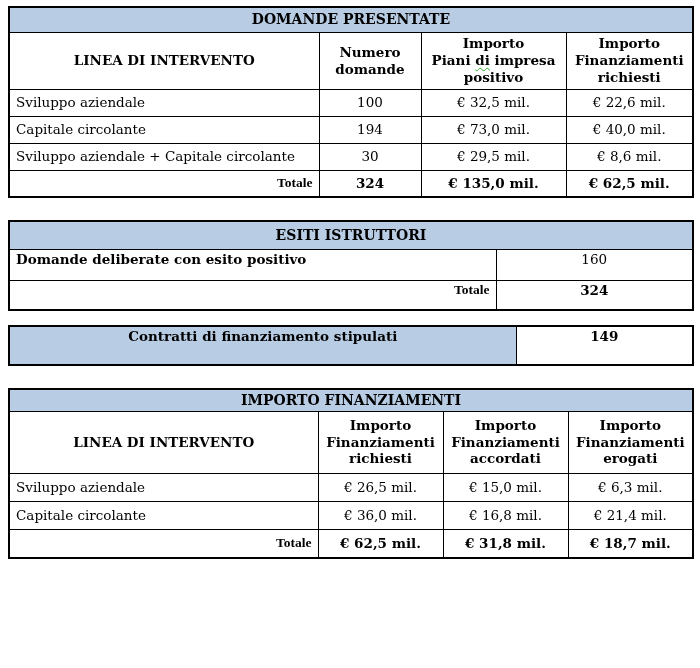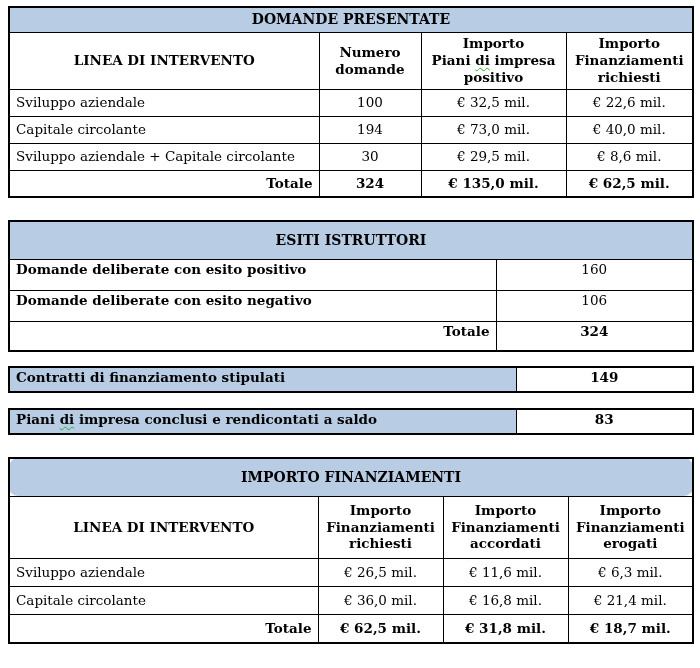--- a/index.html
+++ b/index.html
@@ -38,39 +38,39 @@
     vertical-align: middle;
   }
   .colhead {
     text-align: center;
     font-weight: bold;
     vertical-align: middle;
   }
   .multiline { white-space: pre-line; }
   .label-cell { text-align: left; }
   .num-cell { text-align: center; }
-  .totale-label { text-align: right; font-weight: bold; }
+  .totale-label { text-align: right; font-weight: bold; font-family: Liberation Serif, serif; }
   .bold { font-weight: bold; }
   .vtop { vertical-align: top; }
   .squiggle {
     text-decoration: underline;
     text-decoration-style: wavy;
     text-decoration-color: var(--squiggle-c);
     text-decoration-thickness: 1px;
     text-underline-offset: 2px;
   }
   
   .t1-title td { height: 25px; }
   .t1-head td  { height: 57px; }
   .t1-row td   { height: 27px; }
-  .t2-title td { height: 38px; }
+  .t2-title td { height: 28px; }
   .t2-row td   { height: 31px; }
   .t2-tot td   { height: 30px; }
-  .t3-row td   { height: 25px; }
-  .t4-title td { height: 38px; border-radius: 9px; }
+  .t3-row td   { height: 39px; text-align: center; }
+  .t4-title td { height: 22px; }
   .t4-head td  { height: 62px; }
   .t4-row td   { height: 28px; }
   .t4-tot td   { height: 29px; }
   .gap-22 { margin-top: 22px; }
   .gap-14 { margin-top: 14px; }
   .gap-15 { margin-top: 15px; }
 </style>
 </head>
 <body>
 
@@ -133,58 +133,40 @@
         <col style="width:197px">
     </colgroup>
     <tbody>
         <tr class="t2-title">
       <td colspan="2" class="title-cell">ESITI ISTRUTTORI</td>
     </tr>
     <tr class="t2-row">
       <td class="label-cell bold vtop">Domande deliberate con esito positivo</td>
       <td class="num-cell vtop">160</td>
     </tr>
-    <tr class="t2-row">
-      <td class="label-cell bold vtop">Domande deliberate con esito negativo</td>
-      <td class="num-cell vtop">106</td>
-    </tr>
     <tr class="t2-tot">
       <td class="totale-label vtop">Totale</td>
       <td class="num-cell bold vtop">324</td>
     </tr>
   </tbody>
     </table>
 
   <table class="gap-14">
     <colgroup>
       <col style="width:507px">
         <col style="width:177px">
     </colgroup>
     <tbody>
         <tr class="t3-row">
       <td class="label-cell bold vtop" style="background: var(--header-bg);">Contratti di finanziamento stipulati</td>
       <td class="num-cell bold vtop">149</td>
     </tr>
   </tbody>
     </table>
 
-  <table class="gap-15">
-    <colgroup>
-      <col style="width:507px">
-        <col style="width:177px">
-    </colgroup>
-    <tbody>
-        <tr class="t3-row">
-      <td class="label-cell bold vtop" style="background: var(--header-bg);">
-        <span>Piani </span><span class="squiggle">di</span><span> impresa conclusi e rendicontati a saldo</span>
-      </td>
-      <td class="num-cell bold vtop">83</td>
-    </tr>
-  </tbody>
-    </table>
 
   <table class="gap-22">
     <colgroup>
       <col style="width:309px">
         <col style="width:125px">
         <col style="width:125px">
         <col style="width:125px">
     </colgroup>
     <tbody>
         <tr class="t4-title">
@@ -198,21 +180,21 @@
       <td class="colhead multiline">Importo
 Finanziamenti
 accordati</td>
       <td class="colhead multiline">Importo
 Finanziamenti
 erogati</td>
     </tr>
     <tr class="t4-row">
       <td class="label-cell">Sviluppo aziendale</td>
       <td class="num-cell">€ 26,5 mil.</td>
-      <td class="num-cell">€ 11,6 mil.</td>
+      <td class="num-cell">€ 15,0 mil.</td>
       <td class="num-cell">€ 6,3 mil.</td>
     </tr>
     <tr class="t4-row">
       <td class="label-cell">Capitale circolante</td>
       <td class="num-cell">€ 36,0 mil.</td>
       <td class="num-cell">€ 16,8 mil.</td>
       <td class="num-cell">€ 21,4 mil.</td>
     </tr>
     <tr class="t4-tot">
       <td class="totale-label">Totale</td>

